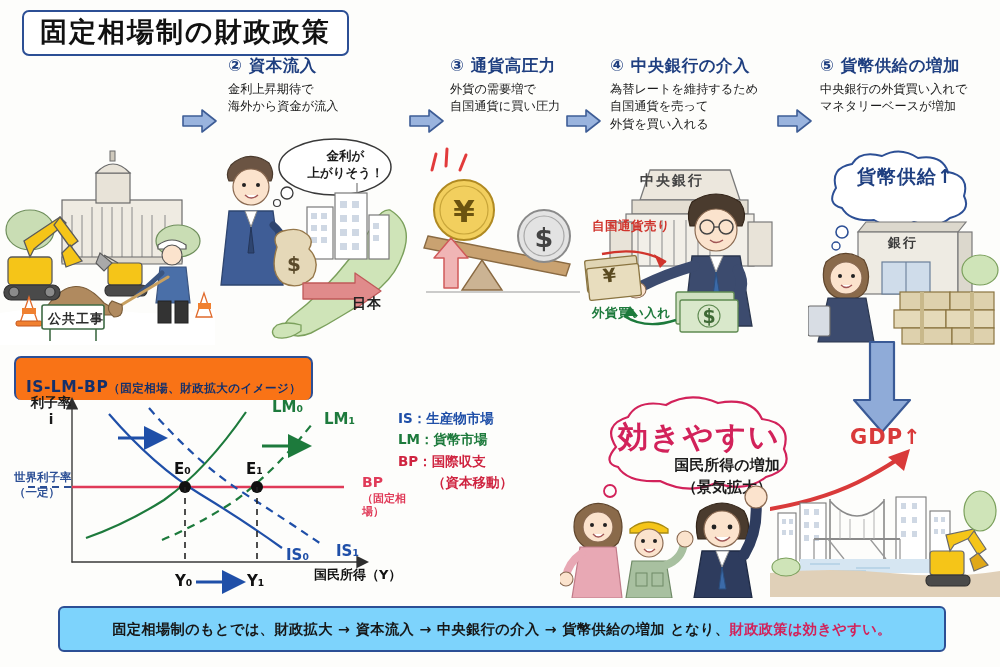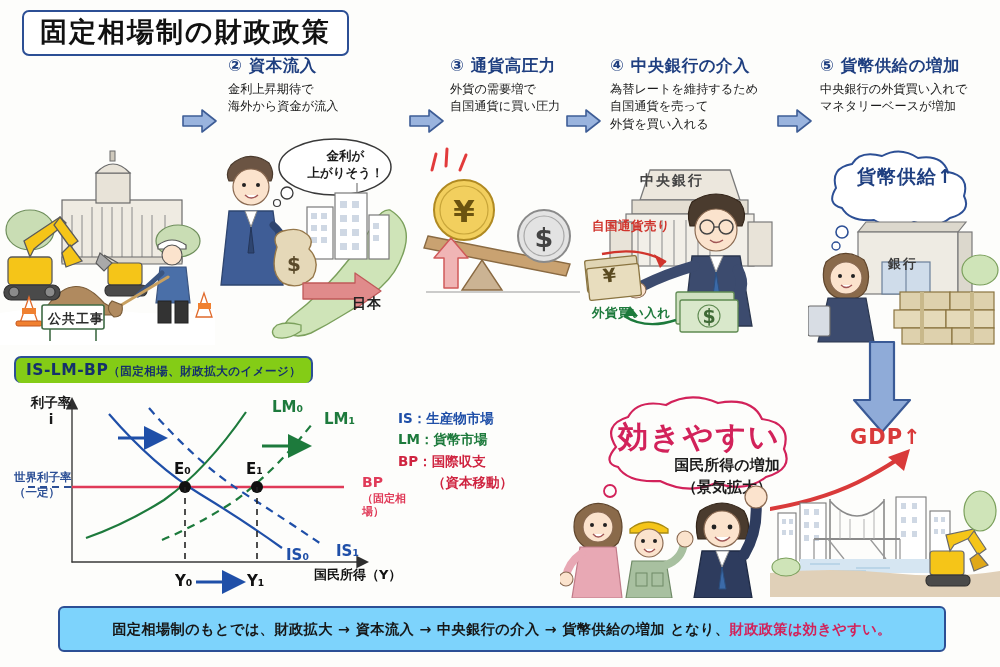--- a/index.html
+++ b/index.html
@@ -40,21 +40,21 @@
   .ill{position:absolute;}
 
   
   .ln{stroke:#3a3a3a;stroke-width:1.4;fill:none;stroke-linecap:round;stroke-linejoin:round;}
 
   
   .chart-wrap{position:absolute;left:14px;top:356px;width:400px;height:240px;}
   .chart-title{
     position:absolute;left:0;top:0;
     border:2px solid #2c4f95;border-radius:7px;border-bottom:none;
-    padding:3px 10px 4px;background:#84cc16;
+    padding:20px 10px 4px;background:#f97316;
   }
   .chart-title .ct{font-size:15.5px;font-weight:700;color:#14306b;letter-spacing:.5px;white-space:nowrap;}
   .chart-title .ct small{font-size:11.5px;font-weight:600;}
 
   .legend{position:absolute;left:398px;top:408px;width:175px;}
   .legend div{font-size:13.5px;font-weight:700;line-height:1.58;white-space:nowrap;}
   .lg-is{color:#1f4fa8;}
   .lg-lm{color:#1d7a3c;}
   .lg-bp{color:#cf2440;}
   .lg-bp2{color:#cf2440;padding-left:34px;}
@@ -72,21 +72,21 @@
   .rb{position:absolute;left:560px;top:395px;width:440px;height:205px;}
 
   .bubble-txt{position:absolute;font-weight:700;}
   .kiki{font-size:30px;color:#d2225a;letter-spacing:2px;}
   .kokumin{font-size:15px;color:#1b1b1b;line-height:1.45;text-align:center;}
 
   .gdp-lbl{position:absolute;font-size:21px;font-weight:700;color:#d93a3a;letter-spacing:1px;}
 
   
   .ms-txt{position:absolute;font-size:19px;font-weight:700;color:#1f3f80;letter-spacing:1px;padding-left:20px;}
-  .bank-lbl{position:absolute;font-size:13px;font-weight:700;color:#3a3a3a;letter-spacing:2px;margin-top:21px;}
+  .bank-lbl{position:absolute;font-size:13px;font-weight:700;color:#3a3a3a;letter-spacing:2px;}
   .cb-lbl{position:absolute;font-size:14px;font-weight:700;color:#444;letter-spacing:2px;}
   .kinri-txt{position:absolute;font-size:12.5px;font-weight:700;color:#1b1b1b;line-height:1.35;text-align:center;}
   .nihon-lbl{position:absolute;font-size:14px;font-weight:700;color:#222;letter-spacing:1px;}
   .koji-lbl{position:absolute;font-size:13px;font-weight:700;color:#2b2b2b;letter-spacing:1px;}
   .sell-lbl{position:absolute;font-size:12.5px;font-weight:700;color:#d0342c;letter-spacing:.5px;}
   .buy-lbl{position:absolute;font-size:12.5px;font-weight:700;color:#1d7a3c;letter-spacing:.5px;}
 </style>
 </head>
 <body>
 

